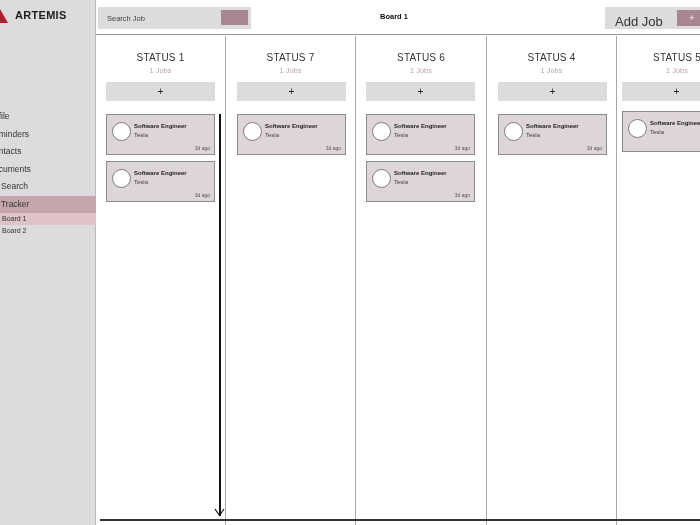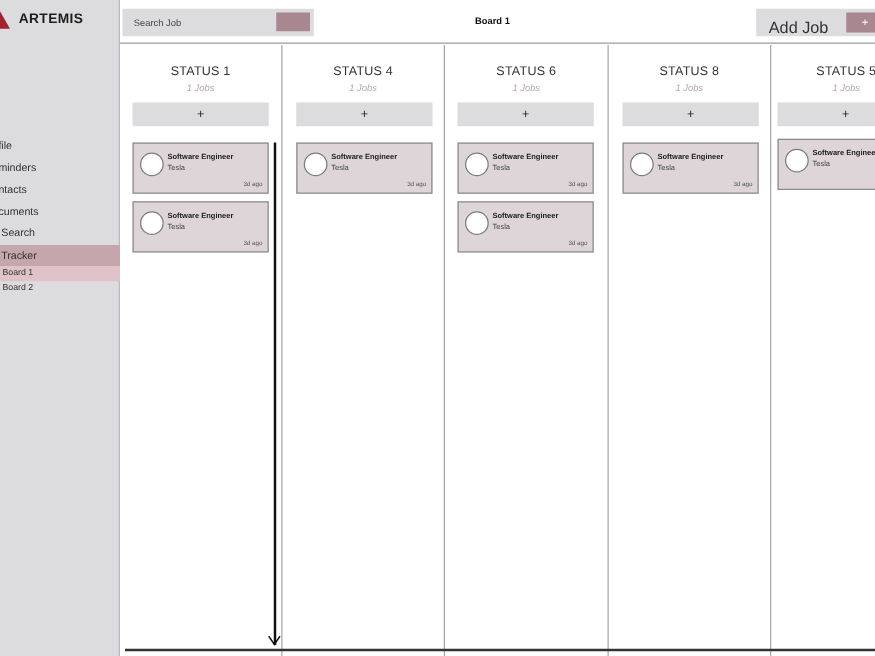--- a/index.html
+++ b/index.html
@@ -80,21 +80,21 @@
   .column {
     position: absolute; top: 0; height: 489px;
     border-right: 1px solid #a9a9a9;
   }
   .col-title {
     position: absolute; top: 16px; left: 0; width: 100%; text-align: center;
     font-size: 10px; color: #333; letter-spacing: 0.2px;
   }
   .col-count {
     position: absolute; top: 30px; left: 0; width: 100%; text-align: center;
-    font-size: 7.5px; color: #b8a5ab; font-style: italic;
+    font-size: 7.5px; color: #b8a5ab;
   }
   .add-card {
     position: absolute; top: 46px; height: 19px; background: #dcdbdd;
     font-size: 10px; line-height: 19px; text-align: center; color: #222; cursor: pointer;
   }
   .card {
     position: absolute; height: 41px; background: #ddd5d7;
     border: 1px solid #8d8a8c;
   }
   .card-avatar {
@@ -163,21 +163,21 @@
       </div>
       <div class="card" style="left:10px; top:125px; width:109px;">
         <div class="card-avatar"></div>
         <div class="card-title">Software Engineer</div>
         <div class="card-company">Tesla</div>
         <div class="card-time">3d ago</div>
       </div>
     </section>
 
     <section class="column" style="left:130px; width:130px;">
-      <div class="col-title">STATUS 4</div>
+      <div class="col-title">STATUS 7</div>
       <div class="col-count">1 Jobs</div>
       <div class="add-card" style="left:11px; width:109px;">+</div>
       <div class="card" style="left:11px; top:78px; width:109px;">
         <div class="card-avatar"></div>
         <div class="card-title">Software Engineer</div>
         <div class="card-company">Tesla</div>
         <div class="card-time">3d ago</div>
       </div>
     </section>
 
@@ -193,21 +193,21 @@
       </div>
       <div class="card" style="left:10px; top:125px; width:109px;">
         <div class="card-avatar"></div>
         <div class="card-title">Software Engineer</div>
         <div class="card-company">Tesla</div>
         <div class="card-time">3d ago</div>
       </div>
     </section>
 
     <section class="column" style="left:391px; width:130px;">
-      <div class="col-title">STATUS 8</div>
+      <div class="col-title">STATUS 4</div>
       <div class="col-count">1 Jobs</div>
       <div class="add-card" style="left:11px; width:109px;">+</div>
       <div class="card" style="left:11px; top:78px; width:109px;">
         <div class="card-avatar"></div>
         <div class="card-title">Software Engineer</div>
         <div class="card-company">Tesla</div>
         <div class="card-time">3d ago</div>
       </div>
     </section>
 

